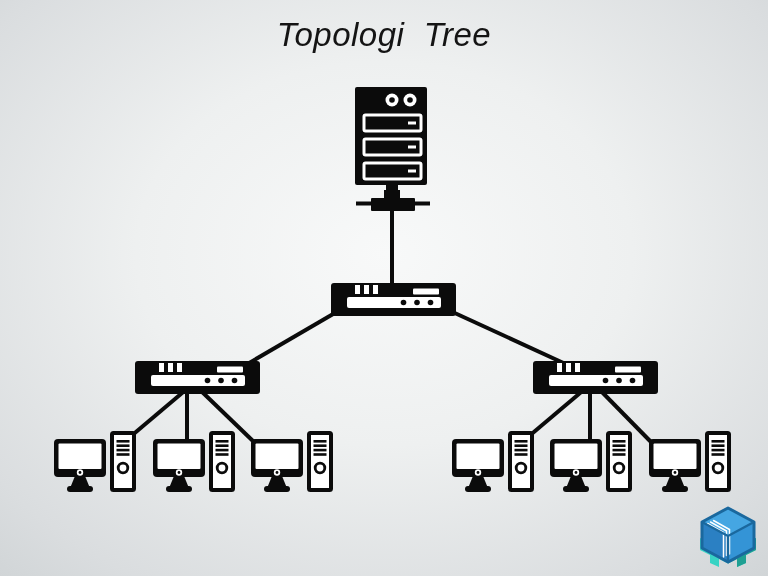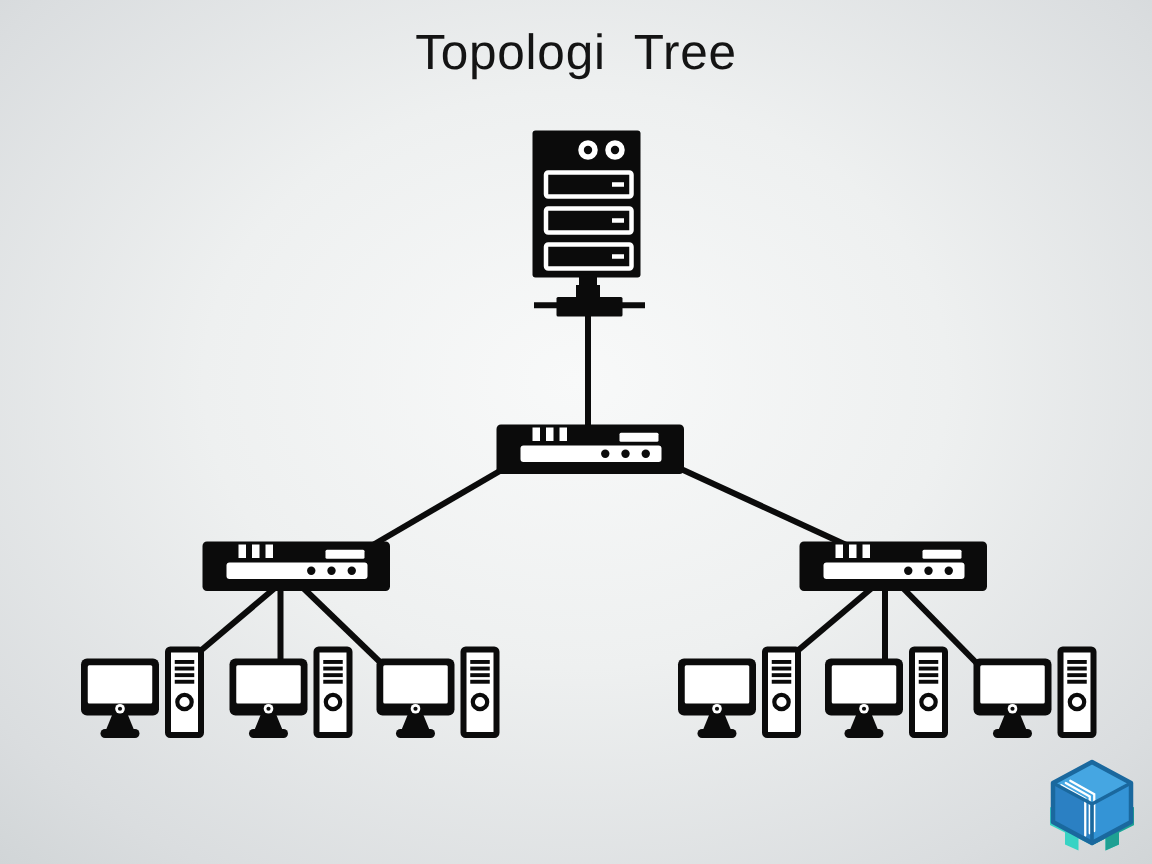--- a/index.html
+++ b/index.html
@@ -2,20 +2,21 @@
 <html style="--ink: #0b0b0b; --logo-top: #45a6e2; --logo-left: #2b80c3; --logo-right: #3494d6; --logo-edge: #1a689e; --logo-teal: #38d3c4; --logo-teal-dark: #1fa093;"><head>
 <meta charset="utf-8">
 <style>
   html,body{margin:0;padding:0;background:#9aa0a3;}
   .stage{
     position:relative;
     width:768px;height:576px;
     overflow:hidden;
     background:radial-gradient(ellipse 620px 480px at 50% 44%, #f8f9f9 0%, #eef0f0 40%, #dadddf 78%, #cbd0d2 100%);
     font-family:"Liberation Sans", sans-serif;
+    font-style:italic;
   }
   .title{
     position:absolute;top:16px;left:0;right:0;
     text-align:center;
     font-size:33px;font-weight:400;color:#141414;
     letter-spacing:.5px;
     white-space:pre;
     margin:0;
   }
   .diagram{position:absolute;left:0;top:0;}

